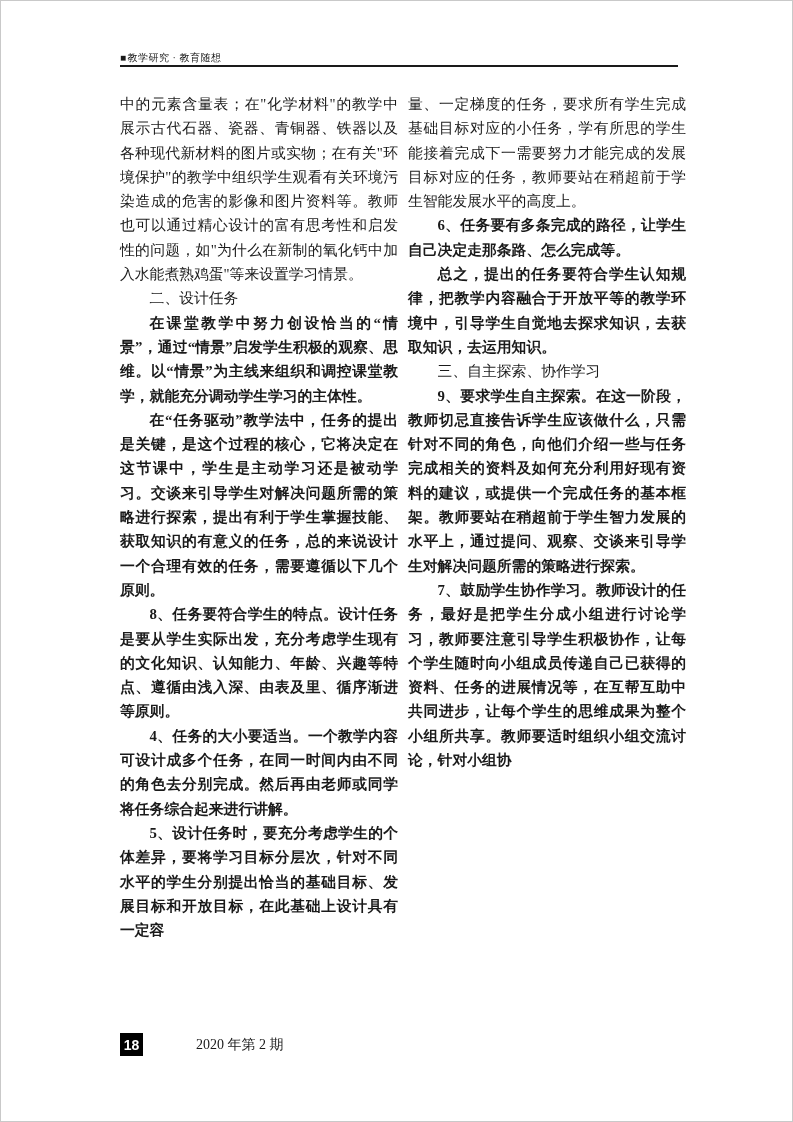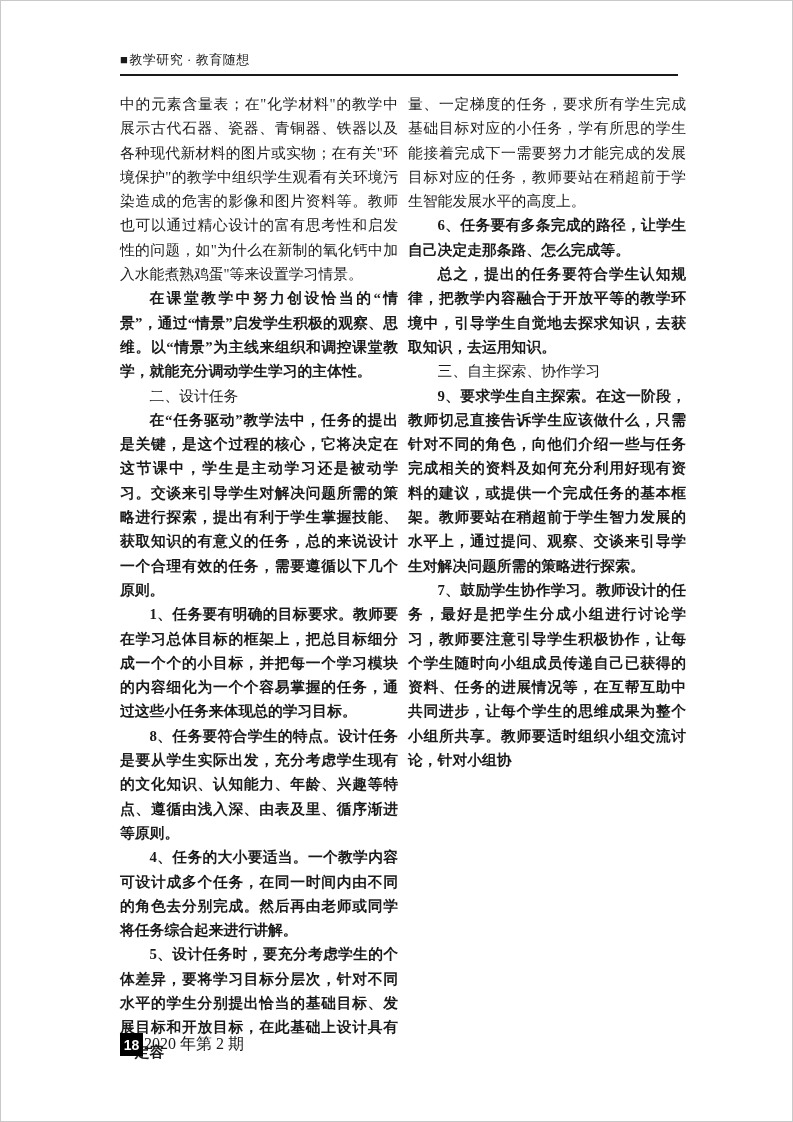--- a/index.html
+++ b/index.html
@@ -17,22 +17,21 @@
     overflow: hidden;
     font-family: "Liberation Serif", "DejaVu Serif", serif;
     color: #1a1a1a;
   }
   .header {
     position: absolute;
     left: 119px;
     top: 50px;
     width: 558px;
     border-bottom: 2px solid #1a1a1a;
-    padding-bottom: 5px;
-    font-size: 13px;
+    font-size: 10px;
     letter-spacing: 0.5px;
     white-space: nowrap;
   }
   .header .marker {
     display: inline-block;
     margin-right: 1px;
   }
   .columns {
     position: absolute;
     left: 119px;
@@ -54,54 +53,54 @@
     word-break: break-all;
   }
   .column p.indent { text-indent: 2em; font-weight: bold; }
   .column p.heading { font-weight: normal; }
   .footer {
     position: absolute;
     left: 119px;
     top: 1032px;
     display: flex;
     align-items: center;
-    gap: 1px;
+    gap: 14px;
   }
   .page-num {
     width: 23px;
     height: 23px;
     background: #000000;
     color: #ffffff;
     display: flex;
     align-items: center;
     justify-content: center;
     font-size: 14px;
     font-weight: bold;
     font-family: "Liberation Sans", sans-serif;
   }
   .issue {
-    font-size: 16px;
+    font-size: 14px;
+    margin-left: 39px;
   }
 </style>
 </head>
 <body>
 
 <div class="page">
 
   <div class="header">
     <span class="marker">■</span><span>教学研究 · 教育随想</span>
   </div>
 
   <div class="columns">
     <div class="column" id="left-column">
         <p class="">中的元素含量表；在"化学材料"的教学中展示古代石器、瓷器、青铜器、铁器以及各种现代新材料的图片或实物；在有关"环境保护"的教学中组织学生观看有关环境污染造成的危害的影像和图片资料等。教师也可以通过精心设计的富有思考性和启发性的问题，如"为什么在新制的氧化钙中加入水能煮熟鸡蛋"等来设置学习情景。</p>
+        <p class="indent heading">二、设计任务</p>
         <p class="indent">在课堂教学中努力创设恰当的“情景”，通过“情景”启发学生积极的观察、思维。以“情景”为主线来组织和调控课堂教学，就能充分调动学生学习的主体性。</p>
-        <p class="indent heading">二、设计任务</p>
         <p class="indent">在“任务驱动”教学法中，任务的提出是关键，是这个过程的核心，它将决定在这节课中，学生是主动学习还是被动学习。交谈来引导学生对解决问题所需的策略进行探索，提出有利于学生掌握技能、获取知识的有意义的任务，总的来说设计一个合理有效的任务，需要遵循以下几个原则。</p>
-        <p class="indent">1、任务要有明确的目标要求。教师要在学习总体目标的框架上，把总目标细分成一个个的小目标，并把每一个学习模块的内容细化为一个个容易掌握的任务，通过这些小任务来体现总的学习目标。</p>
         <p class="indent">8、任务要符合学生的特点。设计任务是要从学生实际出发，充分考虑学生现有的文化知识、认知能力、年龄、兴趣等特点、遵循由浅入深、由表及里、循序渐进等原则。</p>
         <p class="indent">4、任务的大小要适当。一个教学内容可设计成多个任务，在同一时间内由不同的角色去分别完成。然后再由老师或同学将任务综合起来进行讲解。</p>
         <p class="indent">5、设计任务时，要充分考虑学生的个体差异，要将学习目标分层次，针对不同水平的学生分别提出恰当的基础目标、发展目标和开放目标，在此基础上设计具有一定容</p>
       </div>
     <div class="column" id="right-column">
         <p class="">量、一定梯度的任务，要求所有学生完成基础目标对应的小任务，学有所思的学生能接着完成下一需要努力才能完成的发展目标对应的任务，教师要站在稍超前于学生智能发展水平的高度上。</p>
         <p class="indent">6、任务要有多条完成的路径，让学生自己决定走那条路、怎么完成等。</p>
         <p class="indent">总之，提出的任务要符合学生认知规律，把教学内容融合于开放平等的教学环境中，引导学生自觉地去探求知识，去获取知识，去运用知识。</p>
         <p class="indent heading">三、自主探索、协作学习</p>
         <p class="indent">9、要求学生自主探索。在这一阶段，教师切忌直接告诉学生应该做什么，只需针对不同的角色，向他们介绍一些与任务完成相关的资料及如何充分利用好现有资料的建议，或提供一个完成任务的基本框架。教师要站在稍超前于学生智力发展的水平上，通过提问、观察、交谈来引导学生对解决问题所需的策略进行探索。</p>

